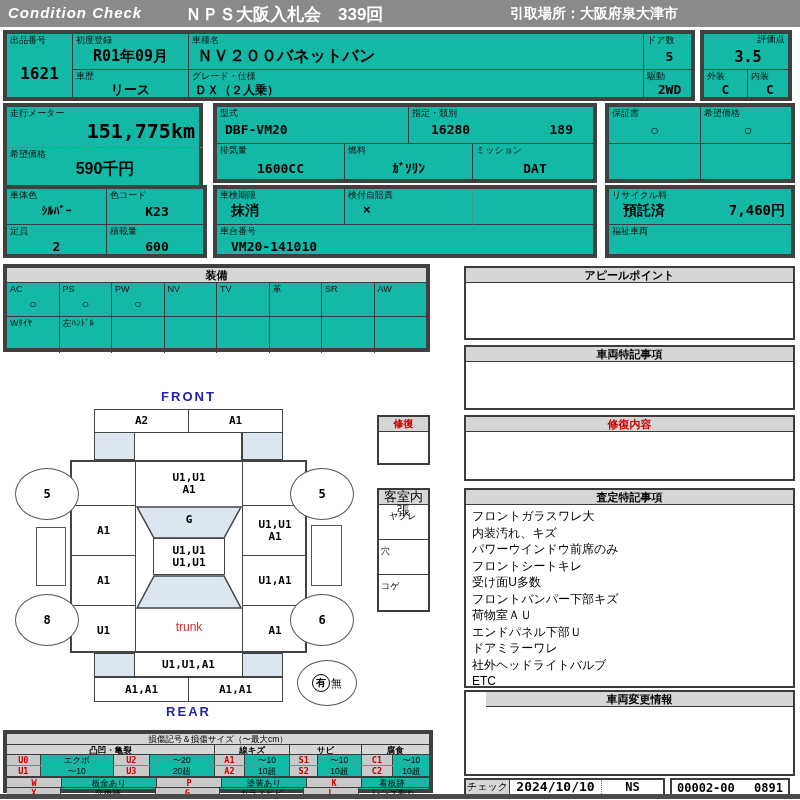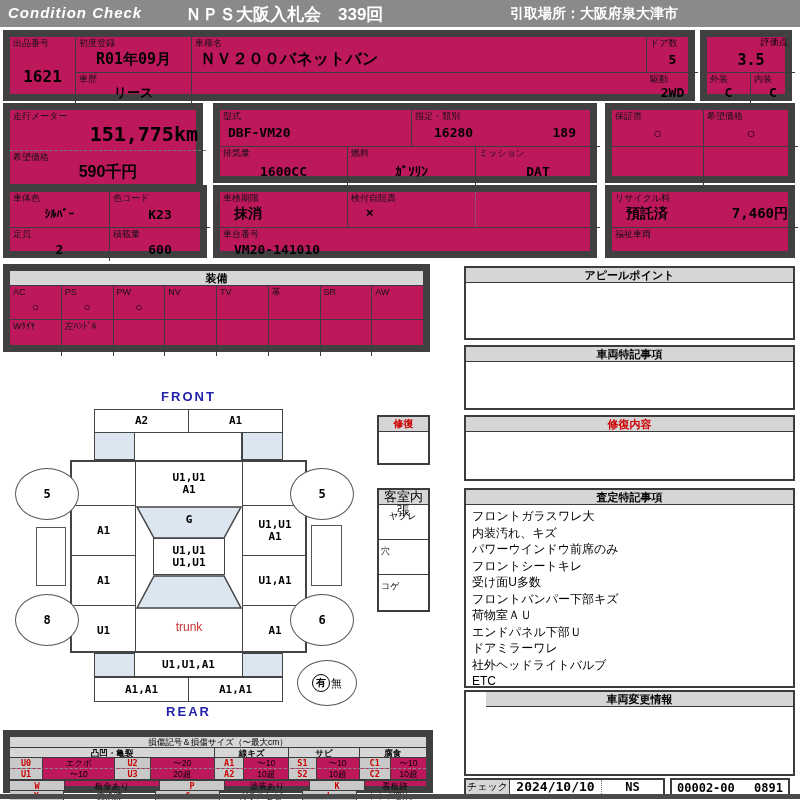--- a/index.html
+++ b/index.html
@@ -1,19 +1,19 @@
 <!DOCTYPE html>
 <html><head>
 <meta charset="utf-8">
 <style>
   html,body{margin:0;padding:0;background:#fff;}
   #page{position:relative;width:800px;height:800px;background:#fff;overflow:hidden;
         font-family:"Liberation Sans","DejaVu Sans",sans-serif;color:#000;}
   .abs{position:absolute;box-sizing:border-box;}
-  .box{position:absolute;box-sizing:border-box;border:7px solid #404040;background:#be185d;}
+  .box{position:absolute;box-sizing:border-box;border:4px solid #404040;background:#14b8a6;}
   .cell{position:absolute;box-sizing:border-box;}
   .lbl{position:absolute;top:1px;left:3px;font-size:9px;color:#111;white-space:nowrap;line-height:10px;}
   .val{font-family:"DejaVu Sans Mono","Liberation Mono",monospace;font-weight:bold;}
   .ctr{display:flex;align-items:center;justify-content:center;text-align:center;}
   .hdrbar{background:#d6d6d6;border-bottom:1px solid #3c3c3c;text-align:center;font-size:11px;
           height:14px;line-height:14px;font-weight:bold;}
   .panel{position:absolute;box-sizing:border-box;border:2px solid #3c3c3c;background:#fff;}
   .blue{background:#dce6f1;}
   .dmg{font-family:"DejaVu Sans Mono","Liberation Mono",monospace;font-weight:bold;font-size:11px;
        line-height:12px;white-space:pre-line;text-align:center;}
@@ -49,20 +49,24 @@
       <div class="ctr val" style="position:absolute;inset:9px 0 0 0;font-size:15px;">R01年09月</div>
     </div>
     <div class="cell" style="left:66px;top:36px;width:116px;height:31px;border-right:1px solid #3c3c3c;">
       <span class="lbl">車歴</span>
       <div class="ctr" style="position:absolute;inset:8px 0 0 0;font-size:13px;font-weight:bold;">リース</div>
     </div>
     <div class="cell" style="left:182px;top:0;width:455px;height:36px;border-right:1px solid #3c3c3c;border-bottom:1px solid #3c3c3c;">
       <span class="lbl">車種名</span>
       <div style="position:absolute;left:8px;top:12px;font-size:16px;font-weight:bold;">ＮＶ２００バネットバン</div>
     </div>
+    <div class="cell" style="left:182px;top:36px;width:455px;height:31px;border-right:1px solid #3c3c3c;">
+      <span class="lbl">グレード・仕様</span>
+      <div style="position:absolute;left:6px;top:12px;font-size:12px;font-weight:bold;">ＤＸ（２人乗）</div>
+    </div>
     <div class="cell" style="left:637px;top:0;width:51px;height:36px;border-bottom:1px solid #3c3c3c;">
       <span class="lbl">ドア数</span>
       <div class="ctr val" style="position:absolute;inset:9px 0 0 0;font-size:13px;">5</div>
     </div>
     <div class="cell" style="left:637px;top:36px;width:51px;height:31px;">
       <span class="lbl">駆動</span>
       <div class="ctr val" style="position:absolute;inset:8px 0 0 0;font-size:13px;">2WD</div>
     </div>
   </div>
 

